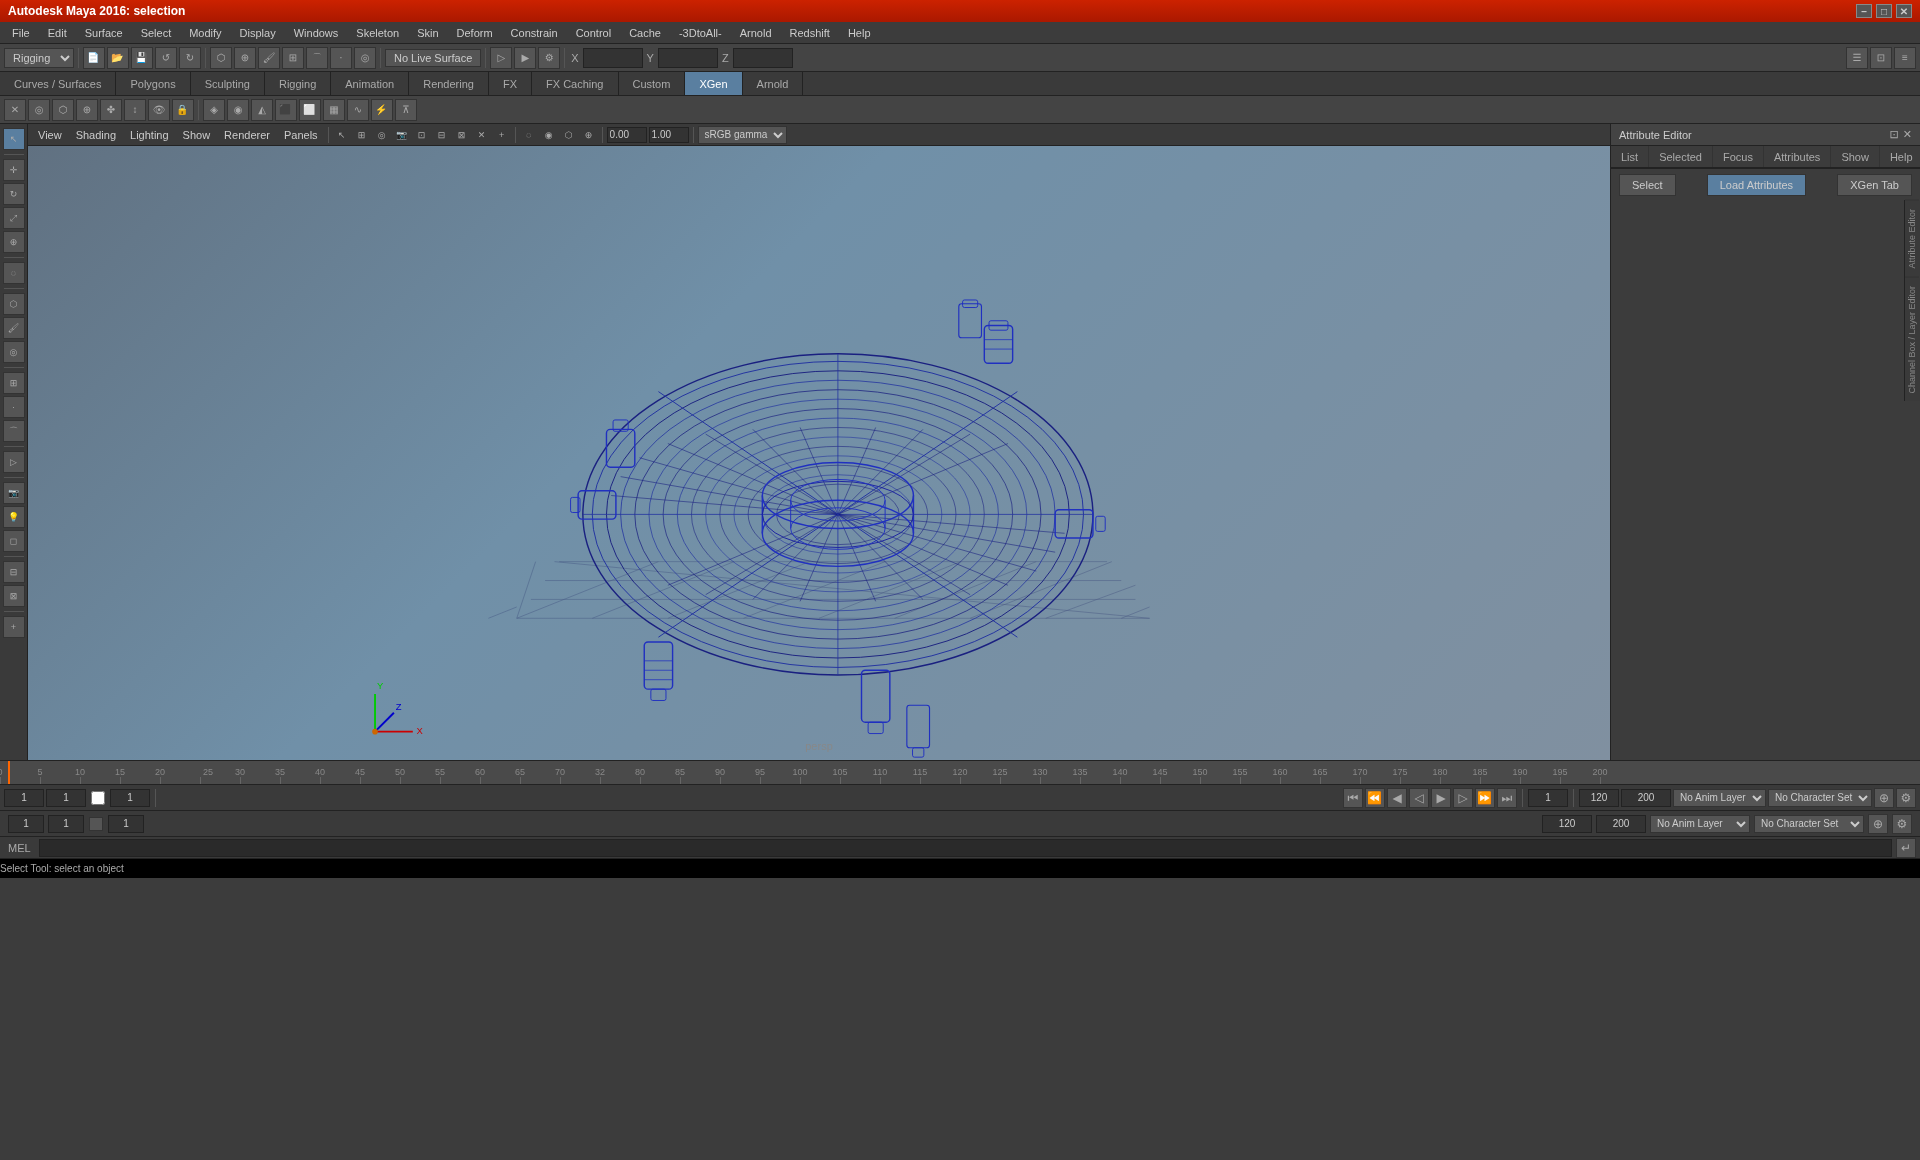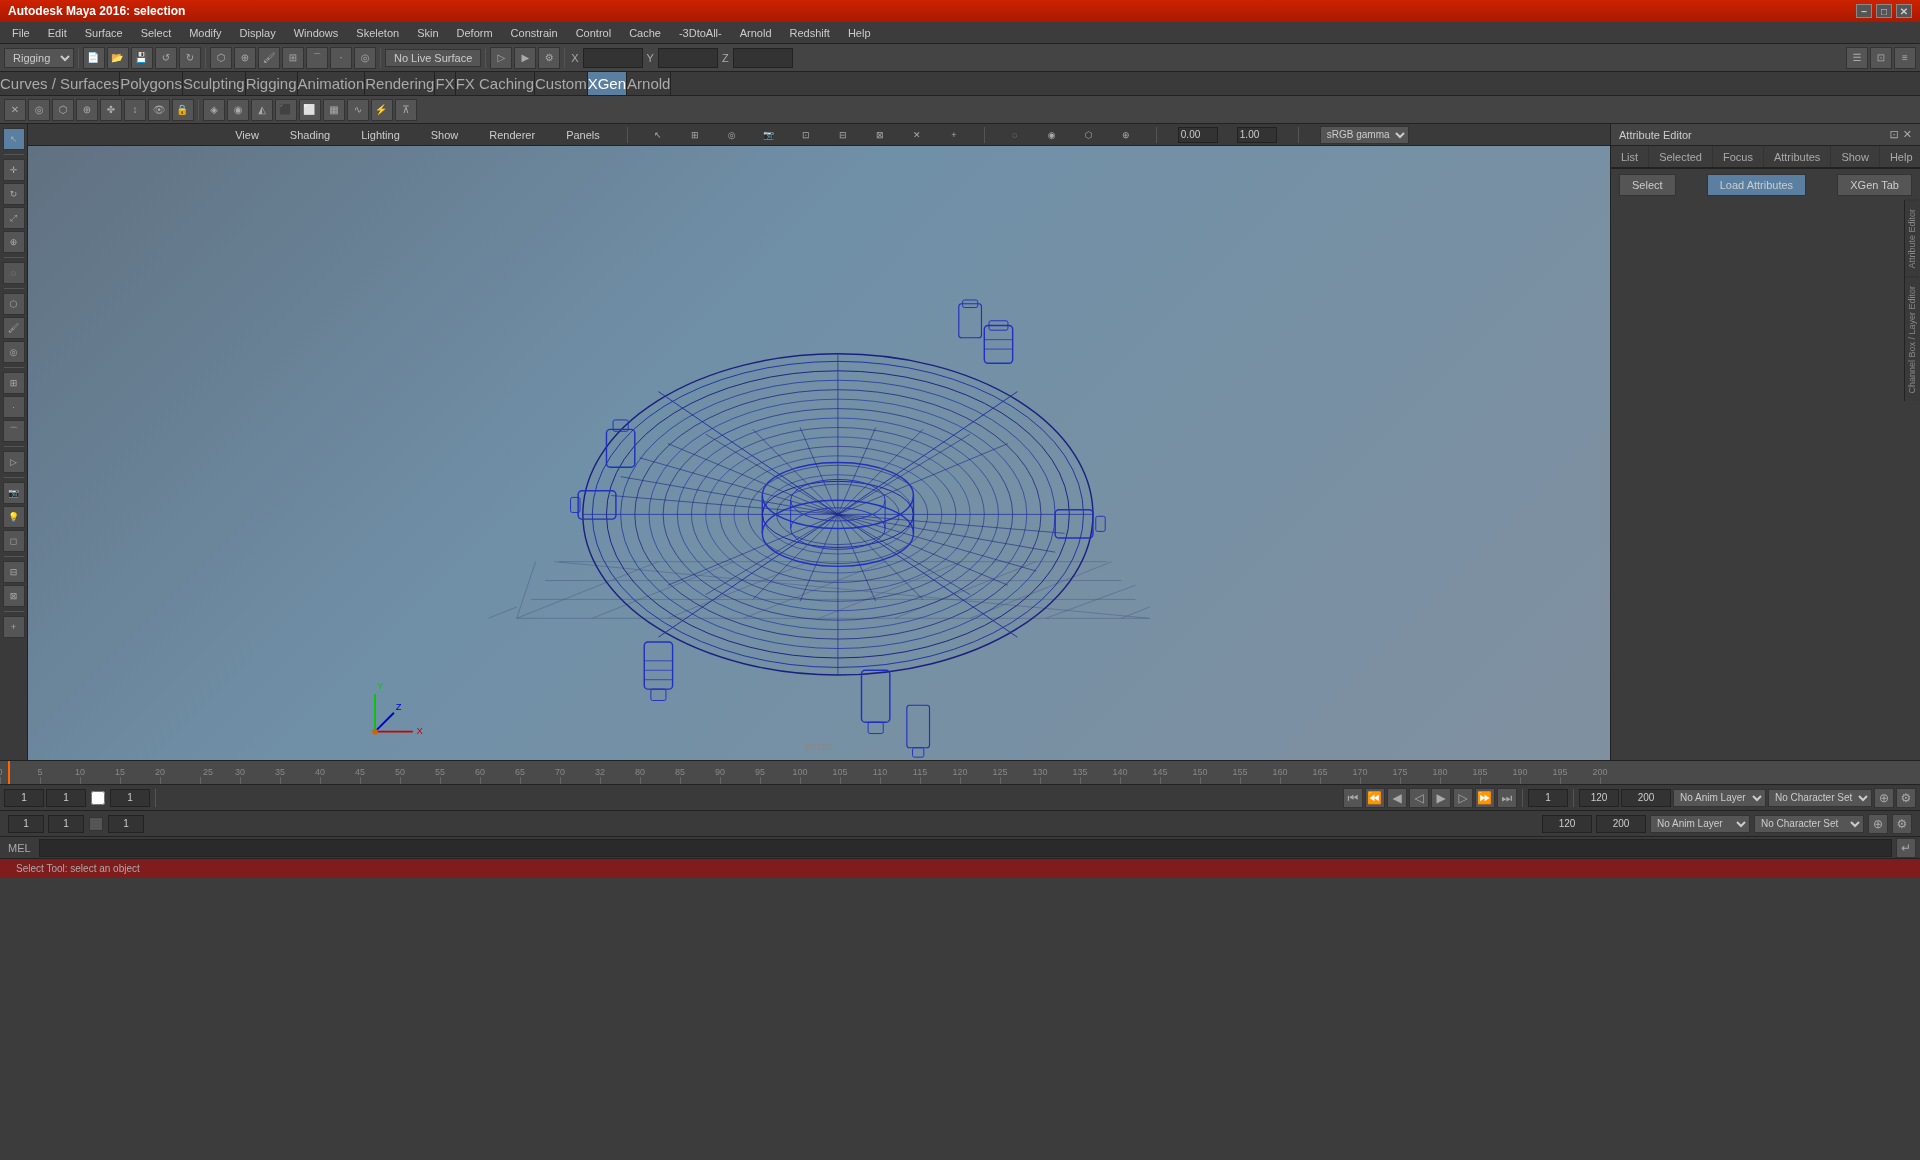--- a/index.html
+++ b/index.html
@@ -127,24 +127,24 @@
     
     #tab-bar {
       width: 100%;
       height: 24px;
       background: #3a3a3a;
       display: flex;
       align-items: stretch;
       border-bottom: 1px solid #222;
     }
     .tab-item {
-      padding: 4px 0;
+      padding: 4px 14px;
       color: #aaa;
       cursor: pointer;
-      font-size: 15px;
+      font-size: 11px;
       display: flex;
       align-items: center;
       border-right: 1px solid #222;
     }
     .tab-item.active {
       background: #5a7fa0;
       color: white;
     }
 
     
@@ -208,23 +208,22 @@
     }
 
     
     #viewport-toolbar {
       width: 100%;
       height: 22px;
       background: #3a3a3a;
       display: flex;
       align-items: center;
       padding: 0 4px;
-      gap: 19px;
+      gap: 2px;
       border-bottom: 1px solid #222;
-      justify-content: center;
     }
     .vp-menu {
       padding: 2px 6px;
       color: #ccc;
       cursor: pointer;
       font-size: 11px;
     }
     .vp-sep { width: 1px; height: 16px; background: #555; margin: 0 2px; }
     .vp-btn {
       width: 18px;
@@ -470,25 +469,25 @@
       border: 1px solid #222;
       color: #ccc;
       height: 18px;
       font-size: 11px;
       padding: 0 4px;
     }
 
     
     #status-bar {
       height: 20px;
-      background: #7f1d1d;
+      background: #000000;
       border-top: 1px solid #222;
       display: flex;
       align-items: center;
-      padding: 0 16px;
+      padding: 0 0;
     }
     #status-text {
       color: #aaa;
       font-size: 10px;
     }
 
     
     #attr-bottom {
       height: 32px;
       background: #3c3c3c;

